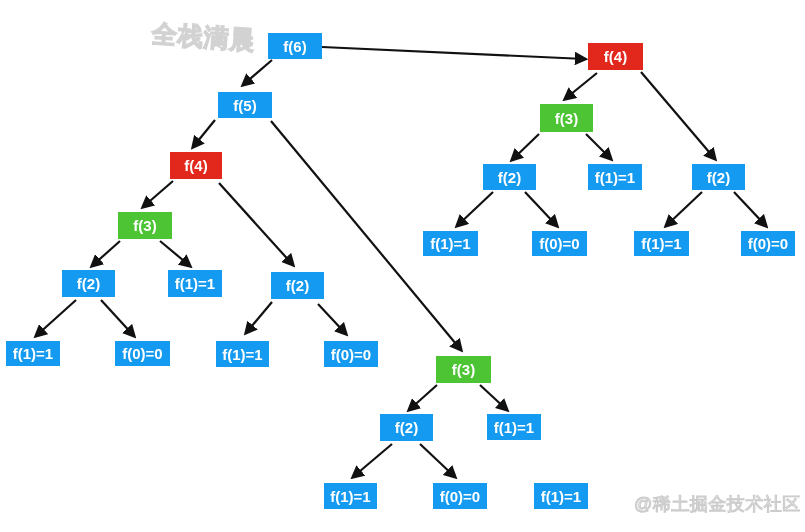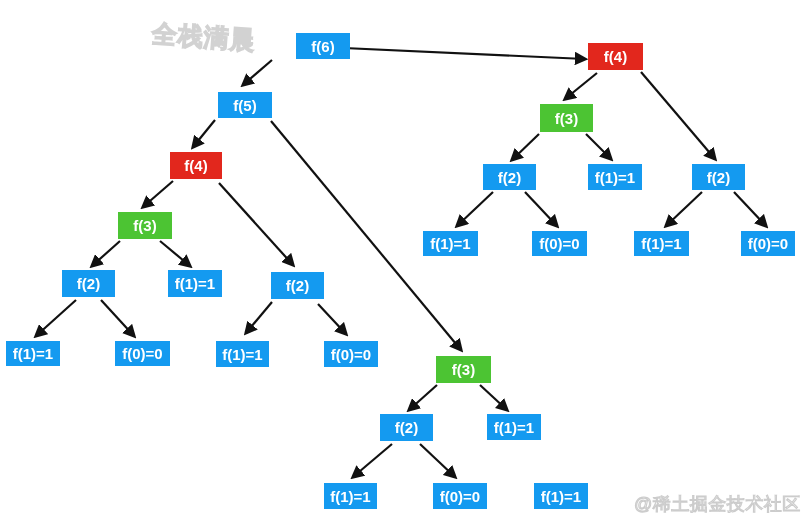--- a/index.html
+++ b/index.html
@@ -61,21 +61,21 @@
       <line x1="641" y1="72" x2="715" y2="159"></line>
       <line x1="539" y1="134" x2="512" y2="160"></line>
       <line x1="586" y1="134" x2="611" y2="159"></line>
       <line x1="493" y1="192" x2="457" y2="226"></line>
       <line x1="525" y1="192" x2="557" y2="226"></line>
       <line x1="702" y1="192" x2="666" y2="226"></line>
       <line x1="734" y1="192" x2="766" y2="226"></line>
     </svg>
 
   <div>
-      <div class="node" style="left: 268px; top: 33px; width: 54px; height: 26px; background: rgb(20, 154, 240); color: rgb(255, 255, 255); margin-left: 28px;">f(6)</div>
+      <div class="node" style="left: 268px; top: 33px; width: 54px; height: 26px; background: rgb(20, 154, 240); color: rgb(255, 255, 255);">f(6)</div>
       <div class="node" style="left: 218px; top: 92px; width: 54px; height: 26px; background: rgb(20, 154, 240); color: rgb(255, 255, 255);">f(5)</div>
       <div class="node" style="left: 170px; top: 152px; width: 52px; height: 27px; background: rgb(226, 39, 29); color: rgb(255, 255, 255);">f(4)</div>
       <div class="node" style="left: 118px; top: 212px; width: 54px; height: 27px; background: rgb(76, 196, 51); color: rgb(255, 255, 255);">f(3)</div>
       <div class="node" style="left: 62px; top: 270px; width: 53px; height: 27px; background: rgb(20, 154, 240); color: rgb(255, 255, 255);">f(2)</div>
       <div class="node" style="left: 168px; top: 270px; width: 54px; height: 27px; background: rgb(20, 154, 240); color: rgb(255, 255, 255);">f(1)=1</div>
       <div class="node" style="left: 6px; top: 341px; width: 54px; height: 25px; background: rgb(20, 154, 240); color: rgb(255, 255, 255);">f(1)=1</div>
       <div class="node" style="left: 115px; top: 341px; width: 55px; height: 25px; background: rgb(20, 154, 240); color: rgb(255, 255, 255);">f(0)=0</div>
       <div class="node" style="left: 271px; top: 272px; width: 53px; height: 27px; background: rgb(20, 154, 240); color: rgb(255, 255, 255);">f(2)</div>
       <div class="node" style="left: 216px; top: 341px; width: 53px; height: 26px; background: rgb(20, 154, 240); color: rgb(255, 255, 255);">f(1)=1</div>
       <div class="node" style="left: 324px; top: 341px; width: 54px; height: 26px; background: rgb(20, 154, 240); color: rgb(255, 255, 255);">f(0)=0</div>

